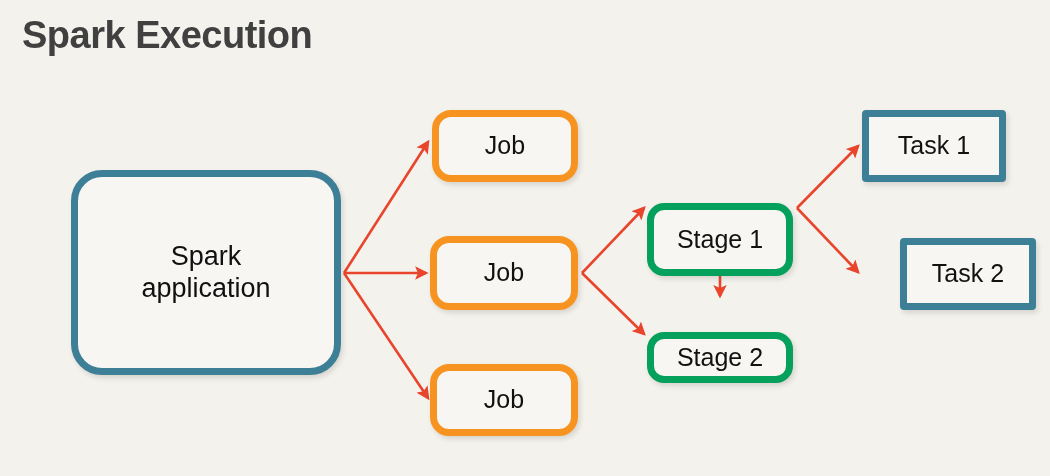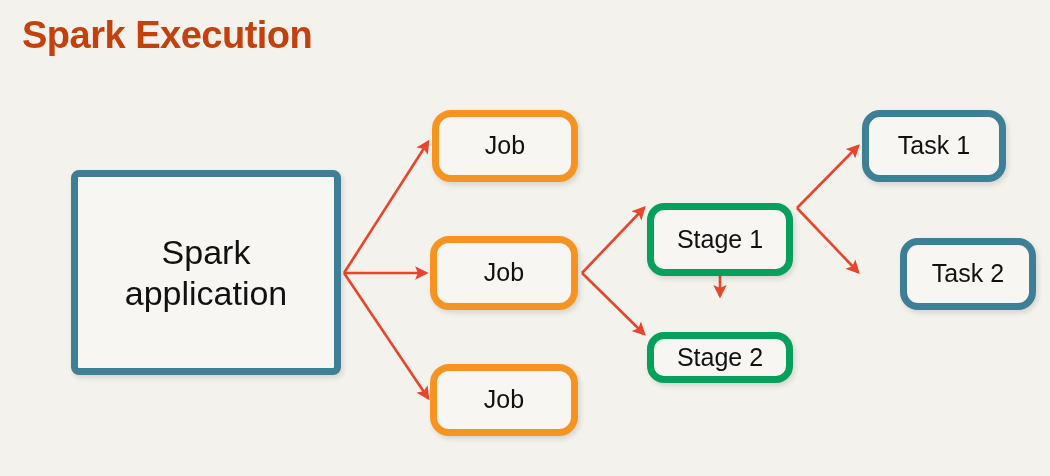--- a/index.html
+++ b/index.html
@@ -20,21 +20,21 @@
     height: 476px;
     background: #F4F2ED;
   }
   #page-title {
     position: absolute;
     left: 22px;
     top: 14px;
     font-size: 38px;
     font-weight: 600;
     letter-spacing: -0.5px;
-    color: #c2410c;
+    color: #404040;
     font-family: "Liberation Sans", sans-serif;
     white-space: nowrap;
   }
   .edges {
     position: absolute;
     left: 0;
     top: 0;
     width: 1050px;
     height: 476px;
     pointer-events: none;
@@ -47,37 +47,37 @@
     align-items: center;
     justify-content: center;
     text-align: center;
     color: #111111;
     font-family: "Liberation Sans", sans-serif;
     line-height: 1.18;
     box-shadow: 2px 3px 5px rgba(70,60,50,0.16);
   }
   .node-app {
     border: 7px solid #3D7F96;
-    border-radius: 8px;
-    font-size: 34px;
+    border-radius: 31px;
+    font-size: 27px;
   }
   .node-job {
     border: 7px solid #F79421;
     border-radius: 19px;
     font-size: 25px;
   }
   .node-stage {
     border: 7px solid #05A05C;
     border-radius: 17px;
     font-size: 25px;
     margin-top: 32px;
   }
   .node-task {
     border: 7px solid #3D7F96;
-    border-radius: 18px;
+    border-radius: 4px;
     font-size: 25px;
   }
   .node-label {
     display: block;
     white-space: pre-line;
   }
 </style>
 </head>
 <body>
 

